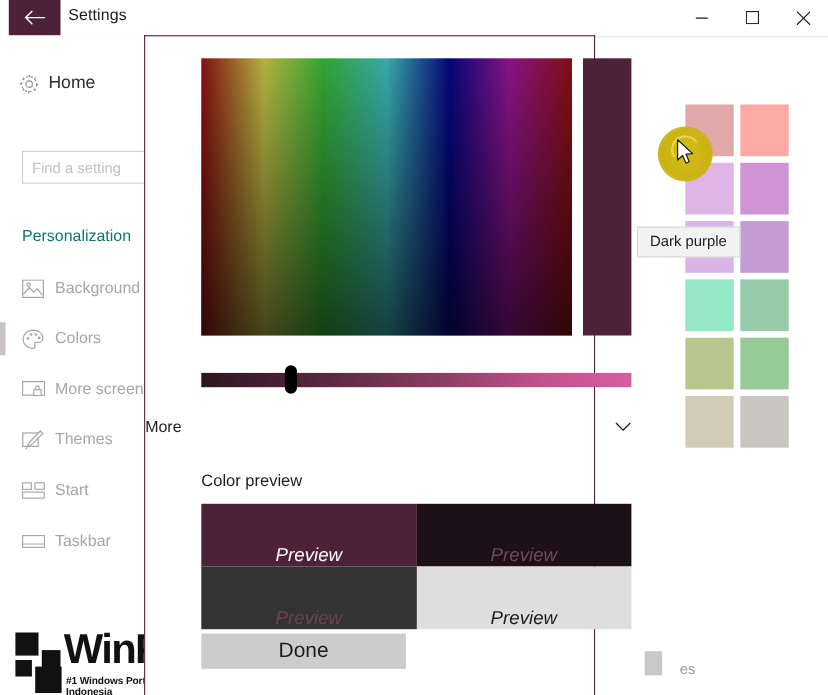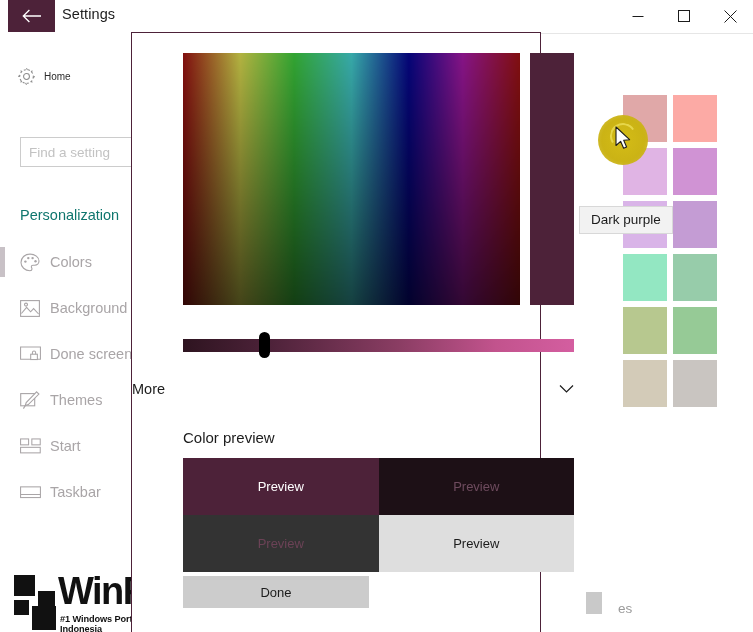--- a/index.html
+++ b/index.html
@@ -51,21 +51,21 @@
     position: absolute; left: 0; top: 33px;
     width: 133px; height: 599px;
     background: #ffffff;
   }
   .nav-home {
     position: absolute; left: 8px; top: 25px;
     width: 125px; height: 36px;
     display: flex; align-items: center;
   }
   .nav-home .ic { width: 36px; display:flex; align-items:center; justify-content:center; }
-  .nav-home .lb { font-size: 10px; color: #2b2b2b; }
+  .nav-home .lb { font-size: 16px; color: #2b2b2b; }
 
   .search-box {
     position: absolute; left: 20px; top: 104px;
     width: 130px; height: 30px;
     border: 1px solid #cccccc;
     background: #ffffff;
     box-sizing: border-box;
   }
   .search-box input {
     width: 100%; height: 100%;
@@ -238,35 +238,36 @@
   }
 
   .preview-grid {
     position: absolute; left: 51px; top: 425px;
     width: 391px; height: 114px;
     display: grid;
     grid-template-columns: 1fr 1fr;
     grid-template-rows: 1fr 1fr;
   }
   .pv-cell {
-    display: flex; align-items: center; justify-content: center;
-    font-size: 13px;
+    display: flex; align-items: flex-end; justify-content: center;
+    font-size: 17px;
+    font-style: italic;
   }
 
   .dlg-buttons {
     position: absolute; left: 51px; top: 543px;
     width: 443px;
     display: flex; gap: 20px;
   }
   .dlg-btn {
     width: 186px; height: 32px;
     background: #cccccc;
     border: none;
     font-family: "Liberation Sans", sans-serif;
-    font-size: 13px;
+    font-size: 19px;
     color: #1c1c1c;
     cursor: default;
   }
 </style>
 </head>
 <body>
 
 <div id="root">
 
   <div class="titlebar">
@@ -319,59 +320,59 @@
     </div>
 
     <div class="search-box">
       <input type="text" placeholder="Find a setting" style="">
     </div>
 
     <div class="group-header">Personalization</div>
 
     <div class="nav-list">
 
+      <div class="nav-item">
+
+        <span class="ic">
+          <svg width="20" height="17" viewBox="0 0 20 17">
+            <rect x="0.6" y="0.6" width="18.8" height="15.8" fill="none" stroke="#a9a5a7" stroke-width="1.1"></rect>
+            <path d="M1.4 13.5 L6.6 7.4 L10.6 11.8 L13.6 8.6 L18.6 14" fill="none" stroke="#a9a5a7" stroke-width="1.1"></path>
+            <circle cx="6" cy="4.6" r="1.5" fill="none" stroke="#a9a5a7" stroke-width="1.1"></circle>
+          </svg>
+        </span>
+        <span class="lb">Background</span>
+      </div>
+
       <div class="nav-item selected">
         <span class="sel-bar"></span>
         <span class="ic">
           <svg width="20" height="19" viewBox="0 0 20 19">
             <path d="M10 1.1 C4.9 1.1 1 4.8 1 9.4 C1 14 4.9 17.7 10 17.7
                      C11.3 17.7 12 16.9 12 16 C12 15.1 11.3 14.5 11.3 13.7
                      C11.3 12.8 12 12.2 12.9 12.2 L14.7 12.2 C17.1 12.2 19 10.4 19 8.1
                      C19 4.3 15 1.1 10 1.1 Z" fill="none" stroke="#a9a5a7" stroke-width="1.1"></path>
             <circle cx="5.4" cy="8.6" r="1.2" fill="#a9a5a7"></circle>
             <circle cx="8.3" cy="5.1" r="1.2" fill="#a9a5a7"></circle>
             <circle cx="12.6" cy="5.1" r="1.2" fill="#a9a5a7"></circle>
             <circle cx="15.5" cy="8.2" r="1.2" fill="#a9a5a7"></circle>
           </svg>
         </span>
         <span class="lb">Colors</span>
       </div>
 
       <div class="nav-item">
 
         <span class="ic">
-          <svg width="20" height="17" viewBox="0 0 20 17">
-            <rect x="0.6" y="0.6" width="18.8" height="15.8" fill="none" stroke="#a9a5a7" stroke-width="1.1"></rect>
-            <path d="M1.4 13.5 L6.6 7.4 L10.6 11.8 L13.6 8.6 L18.6 14" fill="none" stroke="#a9a5a7" stroke-width="1.1"></path>
-            <circle cx="6" cy="4.6" r="1.5" fill="none" stroke="#a9a5a7" stroke-width="1.1"></circle>
-          </svg>
-        </span>
-        <span class="lb">Background</span>
-      </div>
-
-      <div class="nav-item">
-
-        <span class="ic">
           <svg width="21" height="17" viewBox="0 0 22 17">
             <path d="M0.6 0.6 H21.4 V13.4 H0.6 Z" fill="none" stroke="#a9a5a7" stroke-width="1.1"></path>
             <rect x="11.2" y="8.2" width="7" height="5.6" fill="#ffffff" stroke="#a9a5a7" stroke-width="1.1"></rect>
             <path d="M13 8.2 V6.6 C13 5.4 13.8 4.8 14.7 4.8 C15.6 4.8 16.4 5.4 16.4 6.6 V8.2" fill="none" stroke="#a9a5a7" stroke-width="1.1"></path>
           </svg>
         </span>
-        <span class="lb">Done screen</span>
+        <span class="lb">More screen</span>
       </div>
 
       <div class="nav-item">
 
         <span class="ic">
           <svg width="20" height="19" viewBox="0 0 20 19">
             <rect x="0.7" y="2.6" width="14" height="12.2" fill="none" stroke="#a9a5a7" stroke-width="1.1"></rect>
             <path d="M16.6 0.8 L18.9 3.1 L8.3 13.6 L5.2 14.6 L6.2 11.5 Z" fill="#ffffff" stroke="#a9a5a7" stroke-width="1.1"></path>
             <path d="M5.2 14.6 L3.4 17.6" stroke="#a9a5a7" stroke-width="1.1" fill="none"></path>
           </svg>

